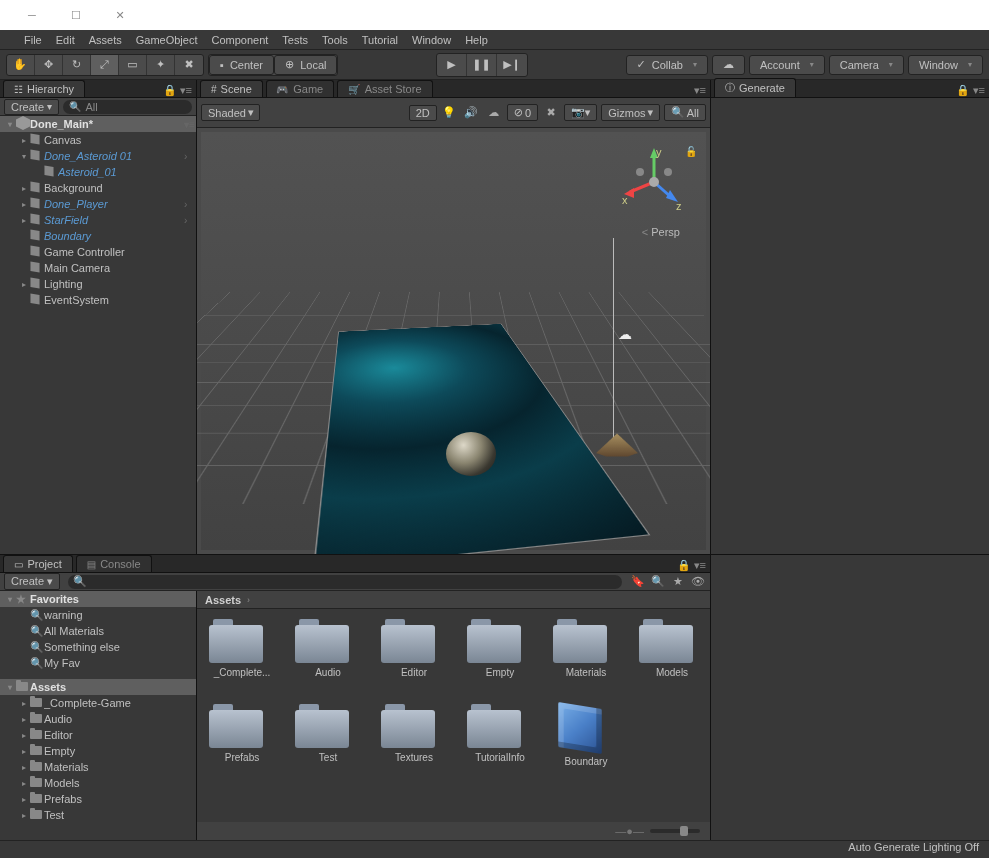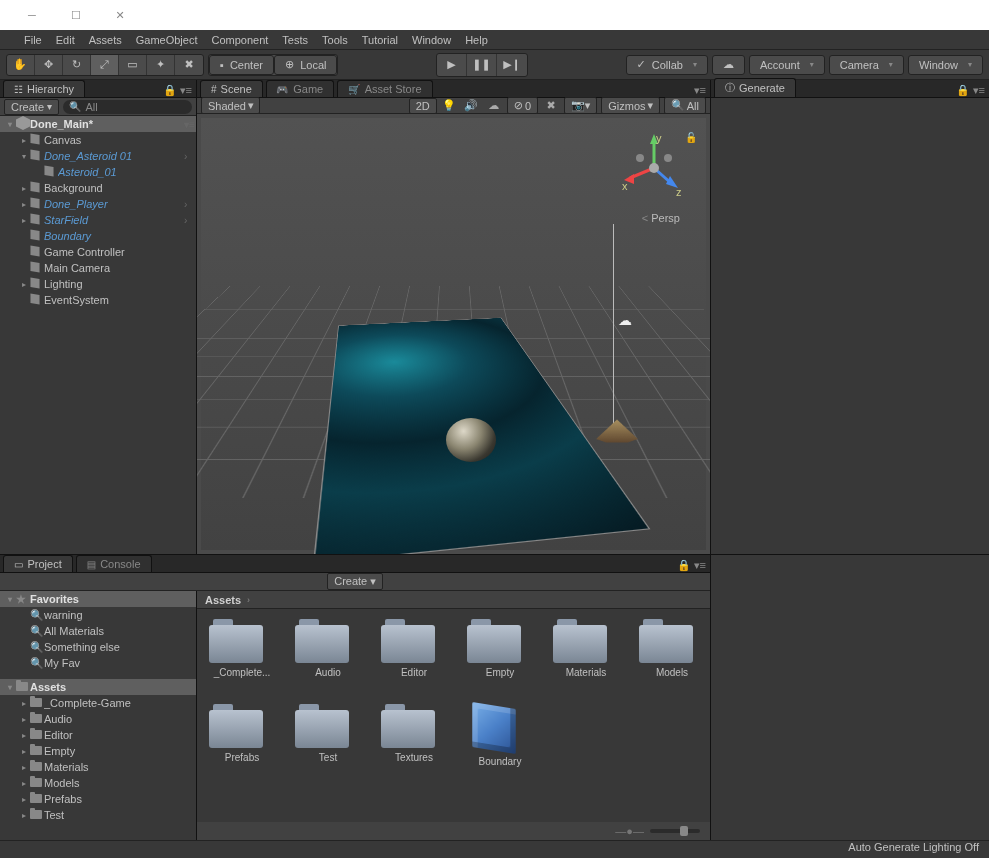--- a/index.html
+++ b/index.html
@@ -32,41 +32,41 @@
 .tree-row { display:flex; align-items:center; height:16px; padding-left:4px; }
 .tree-row.header { background:#5f5f5f; font-weight:bold; color:#e0e0e0; }
 .tree-row .arrow { width:12px; text-align:center; color:#888; font-size:8px; }
 .tree-row .icon { width:14px; color:#888; }
 .tree-row .label { flex:1; white-space:nowrap; overflow:hidden; }
 .tree-row .opts { width:12px; color:#666; font-size:10px; }
 .tree-row.blue .label { color:#5b9bd5;font-style:italic; }
 .indent-1 { padding-left:18px; }
 .indent-2 { padding-left:32px; }
 .center-col { flex:1; display:flex; flex-direction:column; border-right:1px solid #111; }
-.scene-bar { height:16px; background:#414141; display:flex; align-items:center; gap:4px; padding:0 4px; border-bottom:1px solid #222; font-size:10px; }
+.scene-bar { height:30px; background:#414141; display:flex; align-items:center; gap:4px; padding:0 4px; border-bottom:1px solid #222; font-size:10px; }
 .scene-bar .sbtn { padding:1px 6px; background:#4b4b4b; border:1px solid #222; border-radius:2px; display:flex; align-items:center; gap:2px; }
 .scene-bar .icon-btn { width:18px; height:16px; display:flex; align-items:center; justify-content:center; color:#aaa; }
 .viewport { flex:1; position:relative; background:#4a4a4a; overflow:hidden; }
 .viewport-inner { position:absolute; inset:4px; background:linear-gradient(180deg,#525252 0%,#424242 100%); }
 .grid-floor { position:absolute; left:50%; top:55%; width:600px; height:400px; transform:translate(-50%,-50%) perspective(520px) rotateX(62deg); background-image:linear-gradient(#666 1px,transparent 1px),linear-gradient(90deg,#666 1px,transparent 1px); background-size:40px 40px; background-color:transparent; }
 .texture-plane { position:absolute; left:48%; top:64%; width:220px; height:420px; transform:translate(-50%,-50%) perspective(520px) rotateX(62deg) rotateZ(-8deg); background:radial-gradient(circle at 30% 30%,#1a8a9a 0%,#0d4a5a 25%,#06242e 50%,#0a3d4a 70%,#051a22 100%); box-shadow:0 0 0 1px #888; }
 .asteroid { position:absolute; left:245px; top:300px; width:50px; height:44px; border-radius:50%; background:radial-gradient(circle at 35% 30%,#ddd8c8 0%,#8a8570 40%,#3a3830 70%,#1a1815 100%); }
 .ship { position:absolute; left:395px; top:298px; width:42px; height:30px; background:linear-gradient(#a89060,#604830); clip-path:polygon(50% 0%,100% 85%,75% 100%,25% 100%,0% 85%); transform:rotateX(40deg); }
 .vline { position:absolute; left:412px; top:106px; width:1px; height:210px; background:#bbb; }
 .cloud { position:absolute; left:417px; top:194px; color:#eee; font-size:14px; }
 .gizmo { position:absolute; right:18px; top:16px; width:68px; height:68px; }
 .gizmo svg { position:absolute; inset:0; }
 .persp-label { position:absolute; right:26px; top:94px; color:#bbb; font-size:11px; }
 .persp-label::before { content:"< "; color:#888; }
 .lock-ic { position:absolute; right:8px; top:14px; color:#888; font-size:10px; }
 .right-col { width:278px; display:flex; flex-direction:column; background:#383838; }
 .bottom { height:286px; display:flex; border-top:1px solid #111; }
 .proj-left { width:197px; display:flex; flex-direction:column; border-right:1px solid #111; }
 .proj-right { flex:1; display:flex; flex-direction:column; }
-.proj-toolbar { height:18px; background:#414141; display:flex; align-items:center; padding:0 4px; gap:4px; border-bottom:1px solid #222;flex-direction:column; }
+.proj-toolbar { height:18px; background:#414141; display:flex; align-items:center; padding:0 4px; gap:4px; border-bottom:1px solid #222; }
 .proj-toolbar .search { flex:1; height:14px; background:#2b2b2b; border-radius:7px; margin:0 4px; display:flex; align-items:center; padding:0 6px; }
 .proj-toolbar .ico { width:16px; height:16px; display:flex; align-items:center; justify-content:center; color:#aaa; }
 .proj-tree { flex:1; overflow:auto; background:#383838; }
 .proj-tree .tree-row.header { background:#5f5f5f; }
 .breadcrumb { height:18px; background:#414141; display:flex; align-items:center; padding:0 8px; gap:6px; border-bottom:1px solid #222; font-weight:bold; color:#d0d0d0; }
 .breadcrumb .sep { color:#777; font-size:9px; }
 .asset-grid { flex:1; background:#383838; padding:10px; display:flex; flex-wrap:wrap; align-content:flex-start; gap:26px 28px; overflow:auto; }
 .asset-item { width:58px; display:flex; flex-direction:column; align-items:center; gap:4px; }
 .asset-folder { width:54px; height:44px; position:relative; }
 .asset-folder::before { content:""; position:absolute; left:4px; top:0; width:20px; height:8px; background:#8a97a8; border-radius:2px 2px 0 0; }
@@ -435,20 +435,24 @@
             </div>
             <div class="asset-item">
               <div class="asset-folder"></div>
               <div class="lbl">Test</div>
             </div>
             <div class="asset-item">
               <div class="asset-folder"></div>
               <div class="lbl">Textures</div>
             </div>
             <div class="asset-item">
+              <div class="asset-folder"></div>
+              <div class="lbl">TutorialInfo</div>
+            </div>
+            <div class="asset-item">
               <div class="asset-prefab"></div>
               <div class="lbl">Boundary</div>
             </div>
           </div>
         <div class="slider-row">
           <span style="margin-right:6px;color:#777">—●—</span>
           <div class="slider"></div>
         </div>
       </div>
     </div>

